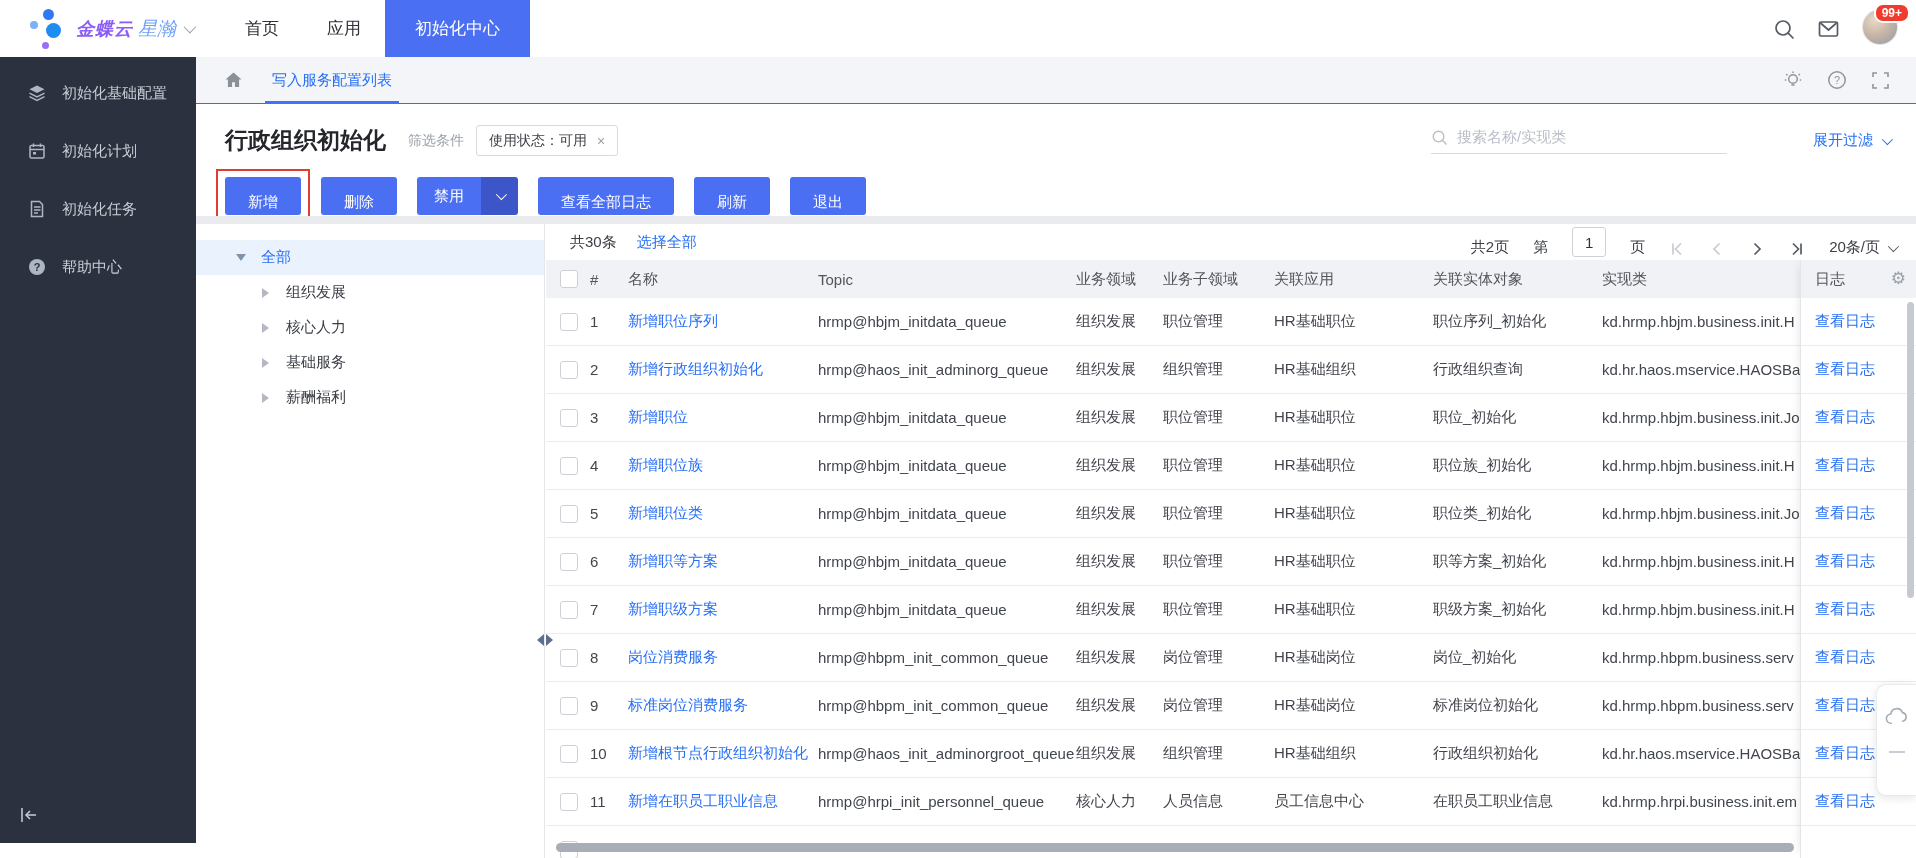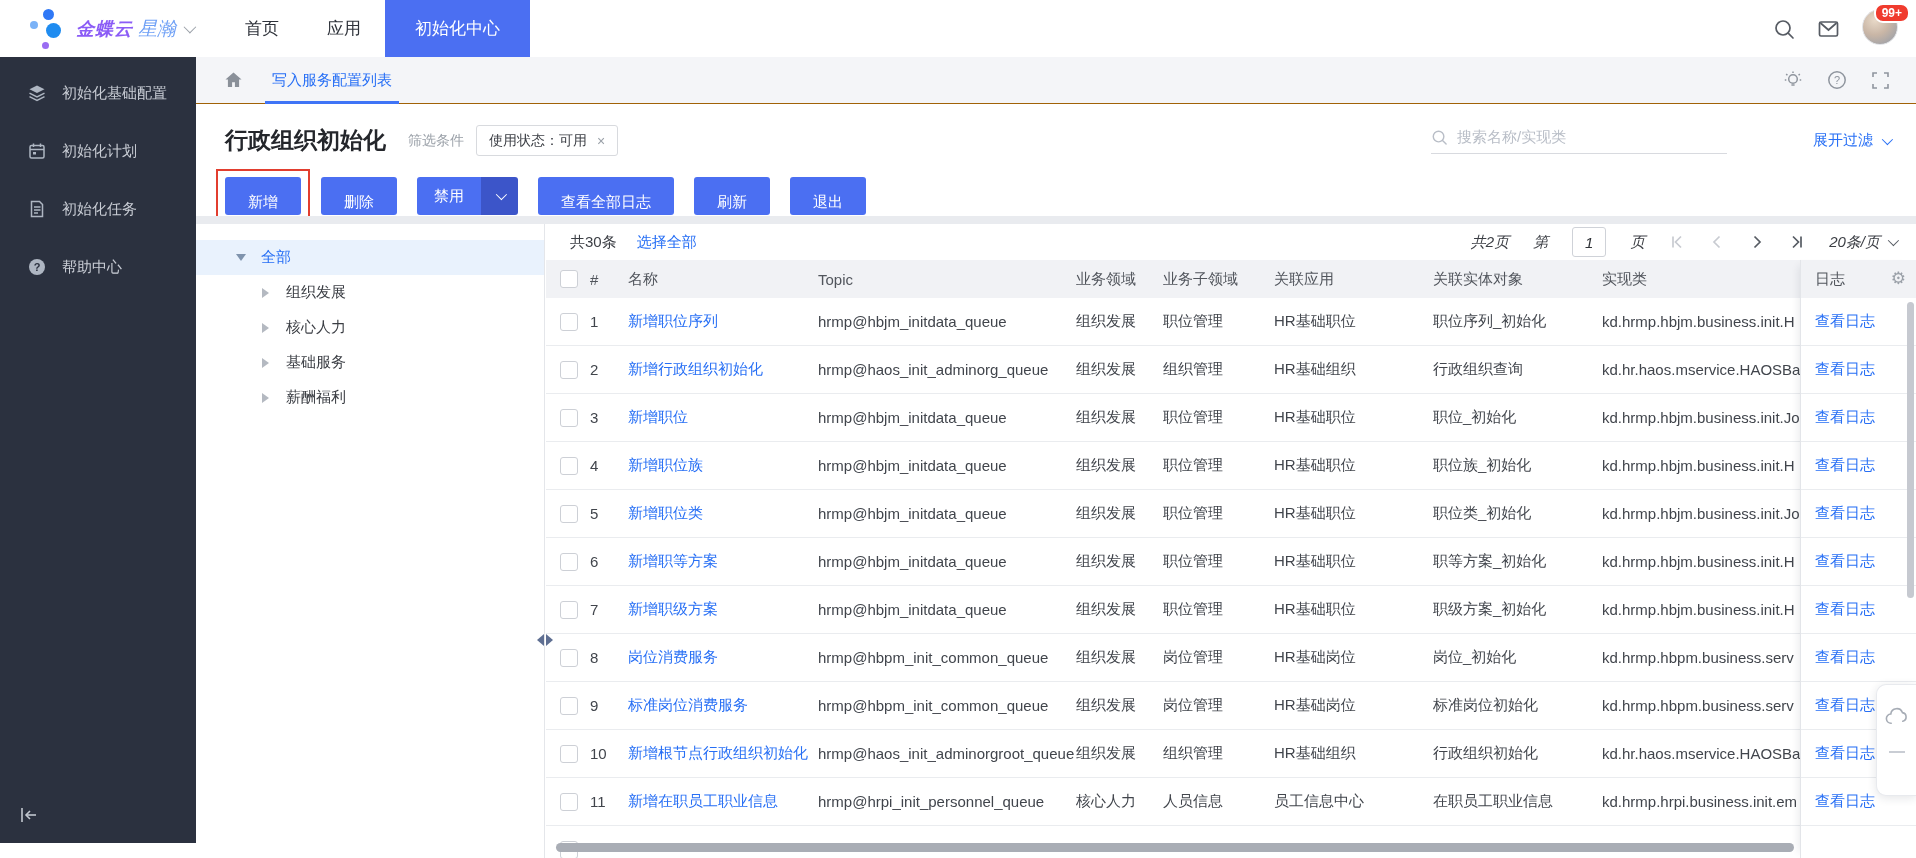--- a/index.html
+++ b/index.html
@@ -90,21 +90,21 @@
     border-left:7px solid #b4b9c1; margin-left:66px; margin-right:17px; }
   .split-handles { position:absolute; left:341px; top:410px; display:flex; z-index:5; }
   .sh-l { width:0;height:0;border-top:6px solid transparent;border-bottom:6px solid transparent;border-right:7px solid #5f6f92; margin-right:2px; cursor:pointer;}
   .sh-r { width:0;height:0;border-top:6px solid transparent;border-bottom:6px solid transparent;border-left:7px solid #5f6f92; cursor:pointer;}
 
   
   .table-area { position:absolute; left:350px; top:0; right:0; bottom:0; overflow:hidden; }
   .list-header { position:absolute; left:0; top:0; right:0; height:36px; display:flex; align-items:center; }
   .total { font-size:15px; color:#3c3f45; margin-left:24px; }
   .select-all { font-size:15px; color:var(--link,#276ff5); margin-left:20px; cursor:pointer; }
-  .pager { margin-left:auto; display:flex; align-items:center; margin-right:20px; gap:24px; font-size:15px; color:#3c3f45;font-style:italic; }
+  .pager { margin-left:auto; display:flex; align-items:flex-end; margin-right:20px; gap:24px; font-size:15px; color:#3c3f45; }
   .page-box { width:34px; height:30px; border:1px solid #cfd2d8; border-radius:3px; display:flex; align-items:center;
     justify-content:center; font-size:15px; color:#2f3237; background:#fff; }
   .pager .ic { display:flex; cursor:pointer; }
   .pgsel { display:flex; align-items:center; gap:8px; cursor:pointer; }
   .chevg { width:8px; height:8px; border-right:1.6px solid #565b63; border-bottom:1.6px solid #565b63; transform:rotate(45deg) translateY(-2px); }
 
   .thead { position:absolute; left:0; top:36px; right:0; height:38px; background:#f1f2f5; display:flex; align-items:center; }
   .cell { flex:0 0 auto; font-size:15px; overflow:hidden; white-space:nowrap; }
   .thead .cell { color:#51555c; }
   .c-check { width:44px; display:flex; align-items:center; padding-left:14px; }

